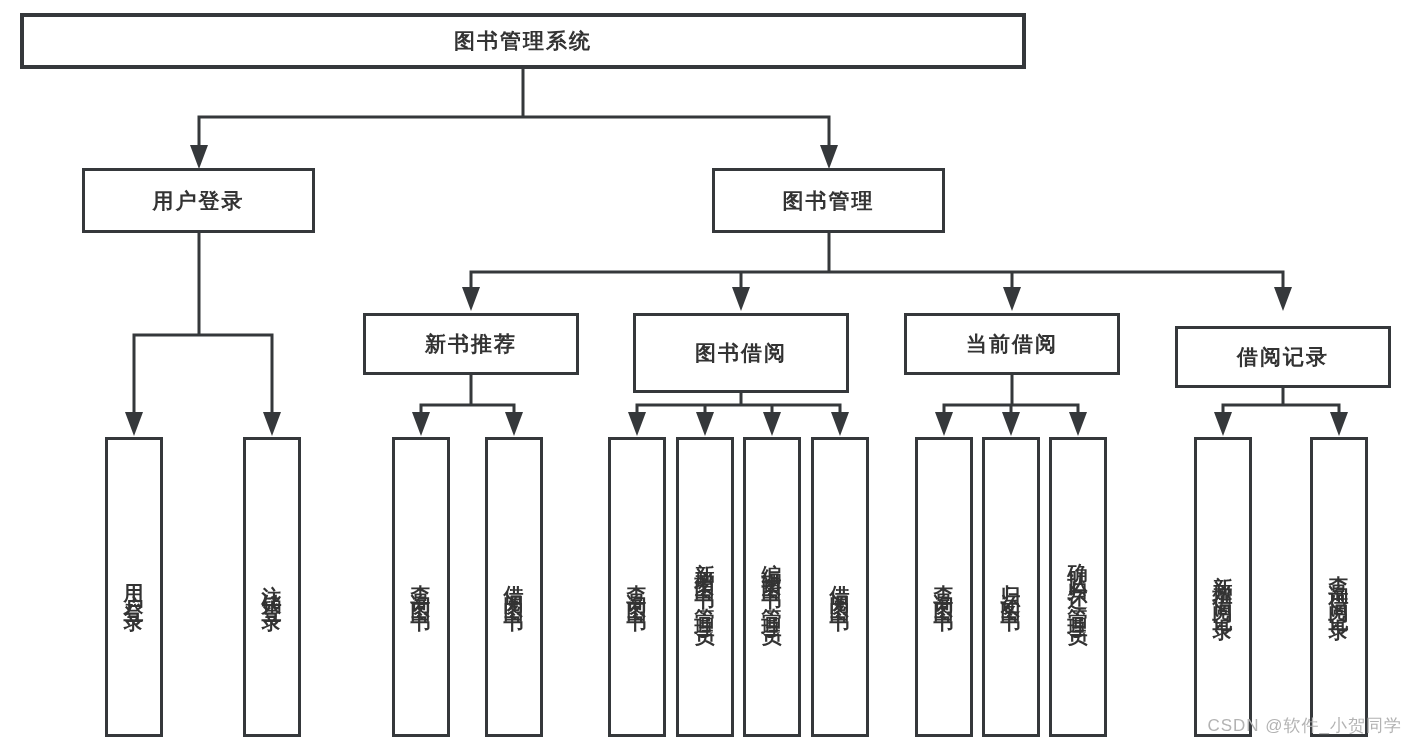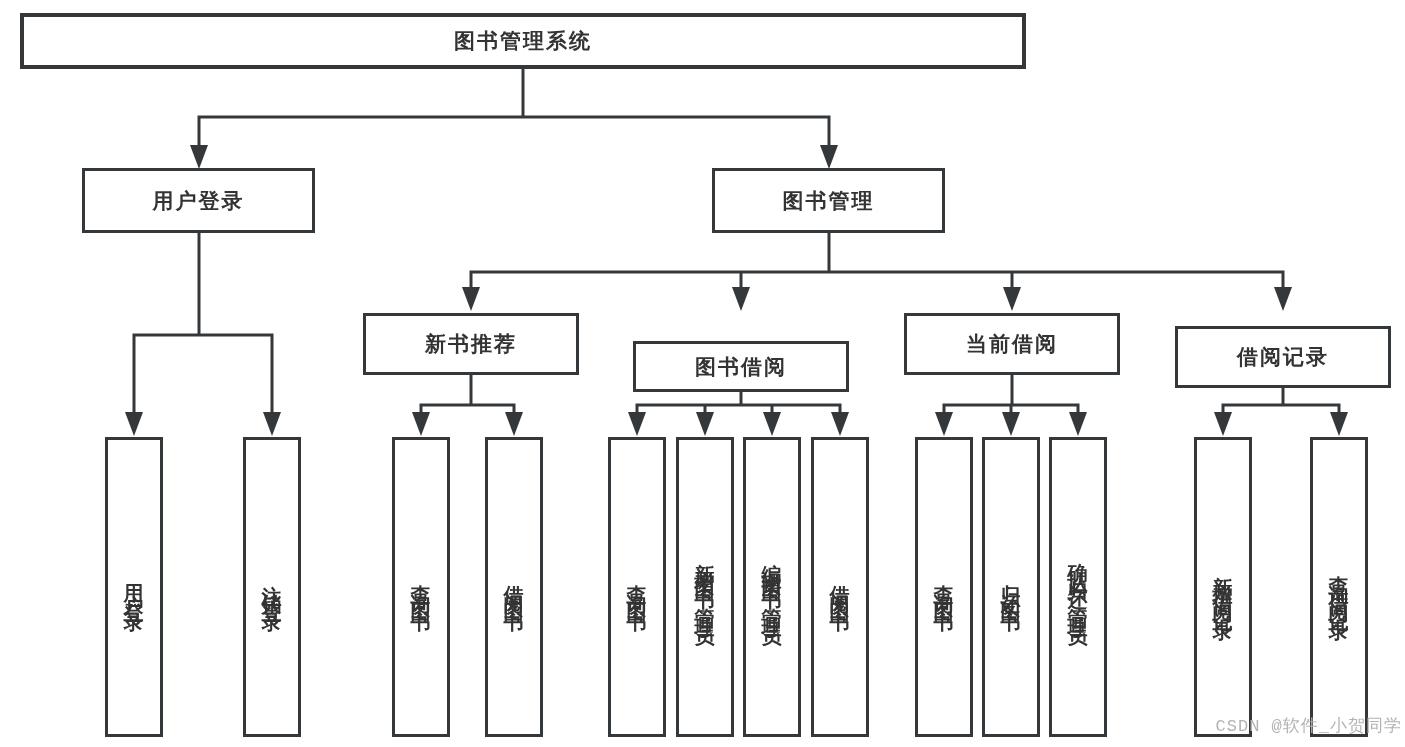--- a/index.html
+++ b/index.html
@@ -18,21 +18,21 @@
     font-weight:bold;
   }
   .box.root { border-width:4px; font-size:21px; letter-spacing:2px; }
   .box.h { font-size:21px; letter-spacing:2px; }
   .box.v .lbl {
     writing-mode:vertical-rl; text-orientation:mixed;
     font-size:20px; letter-spacing:9px; line-height:1;
   }
   .watermark {
     position:absolute; right:3px; top:714px; font-size:17px;
-    color:#b3b3b3; letter-spacing:1px; white-space:nowrap;font-family:Liberation Mono, monospace;
+    color:#b3b3b3; letter-spacing:1px; white-space:nowrap;
   }
 </style>
 </head>
 <body>
 
 <div class="stage">
 
   <svg class="connectors" viewBox="0 0 1405 747" xmlns="http://www.w3.org/2000/svg">
 
     <g>
@@ -90,21 +90,21 @@
   <div class="box h" style="left:82px; top:168px; width:233px; height:65px;">
     <span class="lbl">用户登录</span>
   </div>
   <div class="box h" style="left:712px; top:168px; width:233px; height:65px;">
     <span class="lbl">图书管理</span>
   </div>
 
   <div class="box h" style="left:363px; top:313px; width:216px; height:62px;">
     <span class="lbl">新书推荐</span>
   </div>
-  <div class="box h" style="left:633px; top:313px; width:216px; height:51px;margin-top:28px;">
+  <div class="box h" style="left:633px; top:313px; width:216px; height:80px;">
     <span class="lbl">图书借阅</span>
   </div>
   <div class="box h" style="left:904px; top:313px; width:216px; height:62px;">
     <span class="lbl">当前借阅</span>
   </div>
   <div class="box h" style="left:1175px; top:313px; width:216px; height:62px;margin-top:13px;">
     <span class="lbl">借阅记录</span>
   </div>
 
   <div class="box v" style="left:105px; top:437px; width:58px; height:300px;">

